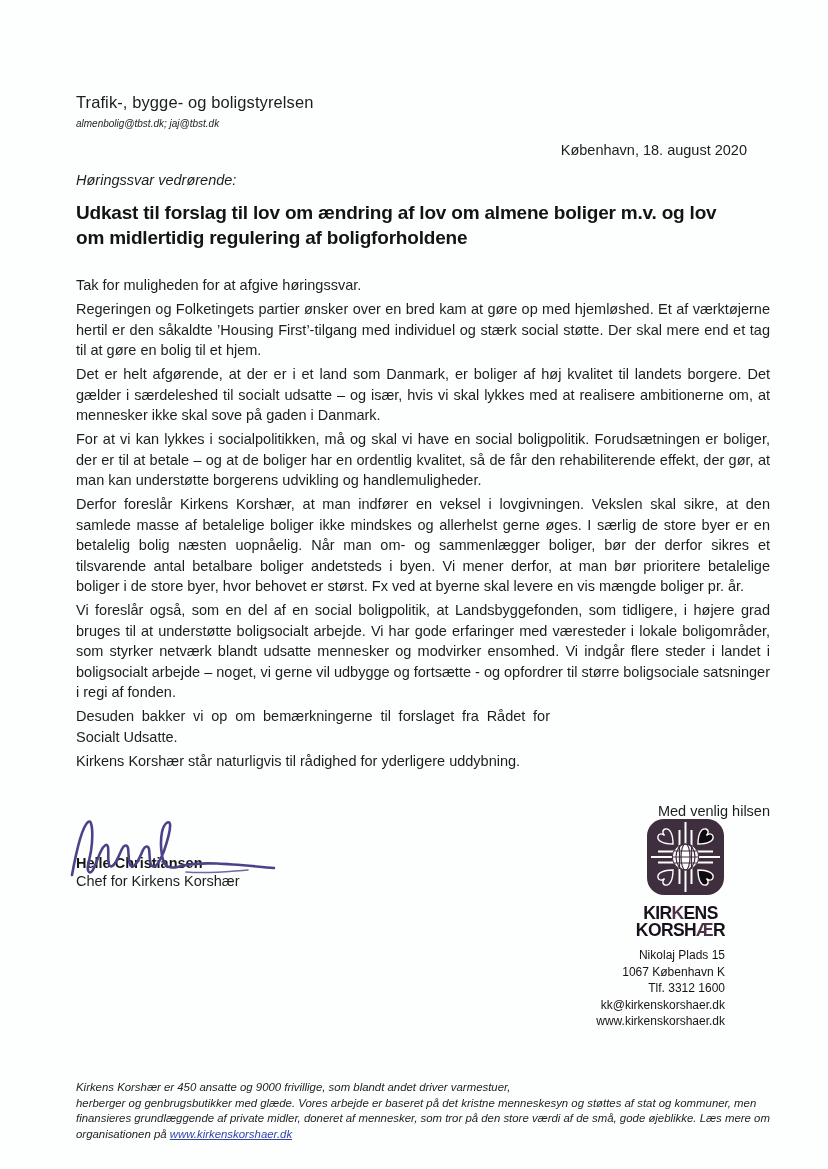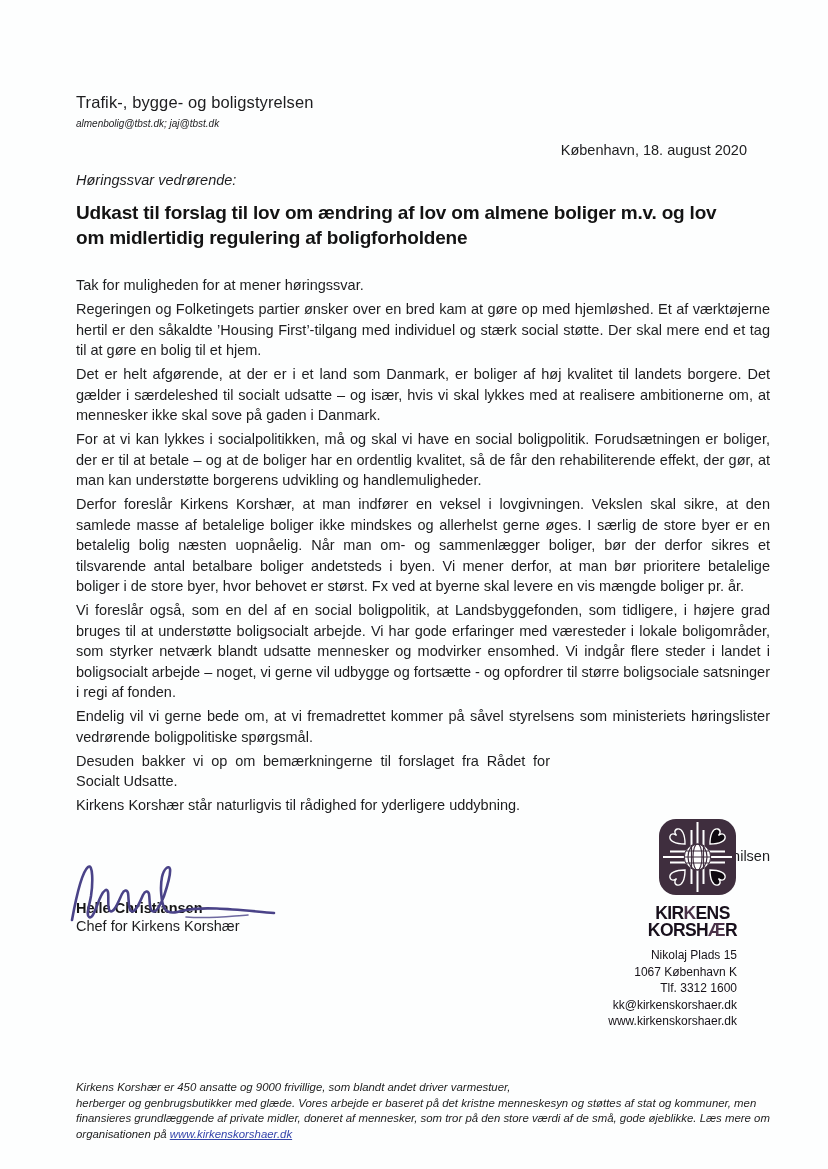--- a/index.html
+++ b/index.html
@@ -19,21 +19,21 @@
   }
   p { font-size:14.5px; line-height:20.5px; text-align:justify; margin:3px 0 3.5px 0; }
   p.first  { margin-top:25px; }
   p.narrow { width:474px; }
   p.closing{ margin-top:30px; text-align:right; }
   .sig-block { position:relative; margin-top:0; }
   .sig-svg   { position:absolute; left:-10px; top:-14px; pointer-events:none; }
   .sig-name  { padding-top:30px; font-weight:bold; font-size:14.5px; color:#161616; }
   .sig-role  { margin-top:2px; font-size:14.5px; }
 
-  .org-col  { position:absolute; top:818px; right:127px; width:220px; text-align:right; color:#161218; }
+  .org-col  { position:absolute; top:818px; right:139px; width:220px; text-align:right; color:#161218; }
   .logo-svg { display:block; margin-left:auto; }
   .wordmark {
     margin:9px 0 0 auto; width:max-content; text-align:center;
     font-weight:bold; font-size:17.5px; line-height:16.5px;
     letter-spacing:-0.6px; color:#18101c;
   }
   .wm-accent { }
   .address { margin-top:9px; font-size:12px; line-height:16.5px; }
   .contact { font-size:12px; line-height:16.5px; }
 
@@ -49,27 +49,26 @@
 <div class="page">
   <div class="content">
 
     <div class="recipient">Trafik-, bygge- og boligstyrelsen</div>
     <div class="emails">almenbolig@tbst.dk; jaj@tbst.dk</div>
     <div class="dateline">København, 18. august 2020</div>
     <div class="subject">Høringssvar vedrørende:</div>
 
     <h1 class="title"><span>Udkast til forslag til lov om ændring af lov om almene boliger m.v. og lov</span><br><span>om midlertidig regulering af boligforholdene</span></h1>
 
-    <p class="first">Tak for muligheden for at mener høringssvar.</p>
+    <p class="first">Tak for muligheden for at afgive høringssvar.</p>
     <p>Regeringen og Folketingets partier ønsker over en bred kam at gøre op med hjemløshed. Et af værktøjerne hertil er den såkaldte ’Housing First’-tilgang med individuel og stærk social støtte. Der skal mere end et tag til at gøre en bolig til et hjem.</p>
     <p>Det er helt afgørende, at der er i et land som Danmark, er boliger af høj kvalitet til landets borgere. Det gælder i særdeleshed til socialt udsatte – og især, hvis vi skal lykkes med at realisere ambitionerne om, at mennesker ikke skal sove på gaden i Danmark.</p>
     <p>For at vi kan lykkes i socialpolitikken, må og skal vi have en social boligpolitik. Forudsætningen er boliger, der er til at betale – og at de boliger har en ordentlig kvalitet, så de får den rehabiliterende effekt, der gør, at man kan understøtte borgerens udvikling og handlemuligheder.</p>
     <p>Derfor foreslår Kirkens Korshær, at man indfører en veksel i lovgivningen. Vekslen skal sikre, at den samlede masse af betalelige boliger ikke mindskes og allerhelst gerne øges. I særlig de store byer er en betalelig bolig næsten uopnåelig. Når man om- og sammenlægger boliger, bør der derfor sikres et tilsvarende antal betalbare boliger andetsteds i byen. Vi mener derfor, at man bør prioritere betalelige boliger i de store byer, hvor behovet er størst. Fx ved at byerne skal levere en vis mængde boliger pr. år.</p>
     <p>Vi foreslår også, som en del af en social boligpolitik, at Landsbyggefonden, som tidligere, i højere grad bruges til at understøtte boligsocialt arbejde. Vi har gode erfaringer med væresteder i lokale boligområder, som styrker netværk blandt udsatte mennesker og modvirker ensomhed. Vi indgår flere steder i landet i boligsocialt arbejde – noget, vi gerne vil udbygge og fortsætte - og opfordrer til større boligsociale satsninger i regi af fonden.</p>
-    <p>Endelig vil vi gerne bede om, at vi fremadrettet kommer på såvel styrelsens som ministeriets høringslister vedrørende boligpolitiske spørgsmål.</p>
     <p class="narrow">Desuden bakker vi op om bemærkningerne til forslaget fra Rådet for Socialt Udsatte.</p>
     <p>Kirkens Korshær står naturligvis til rådighed for yderligere uddybning.</p>
 
     <p class="closing">Med venlig hilsen</p>
 
     <div class="sig-block">
       <svg class="sig-svg" width="230" height="72" viewBox="0 0 230 72">
         <path d="M6,64 C10,42 16,16 22,11 C27,7 27,27 25,40 C23,51 20,59 23,61
                  C27,64 31,48 35,40 C38,34 41,32 42,36 C43,41 41,53 44,55
                  C48,58 53,44 56,38 C58,34 61,33 62,37 C63,42 62,53 65,55

